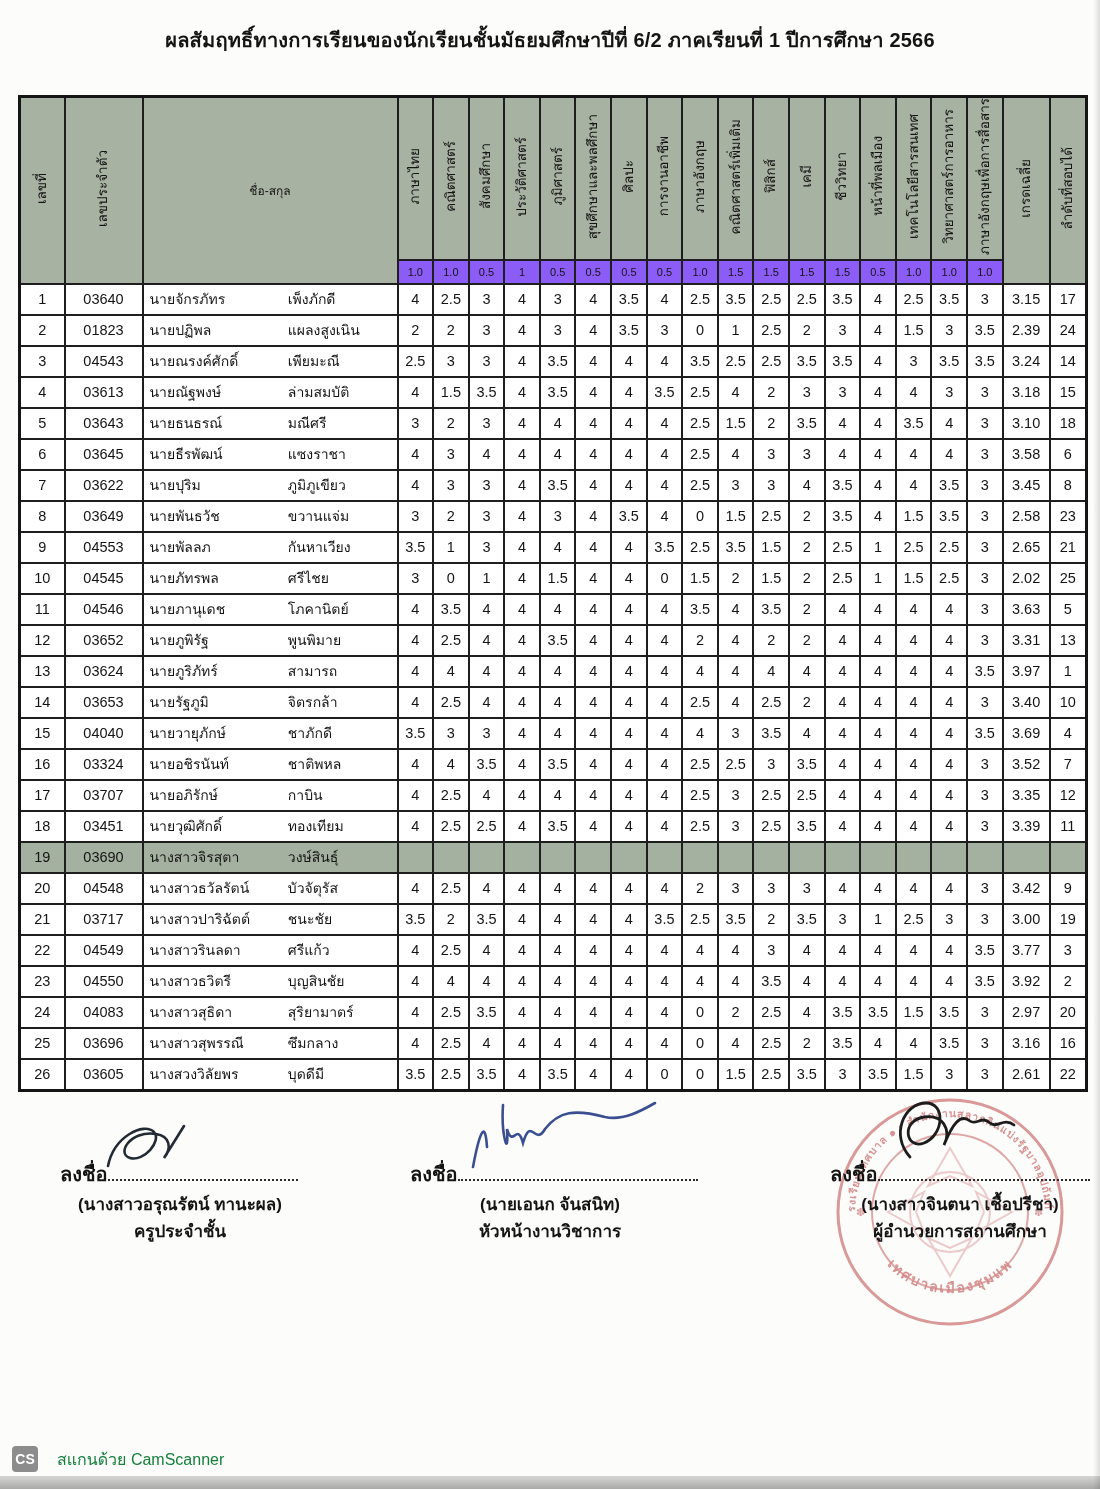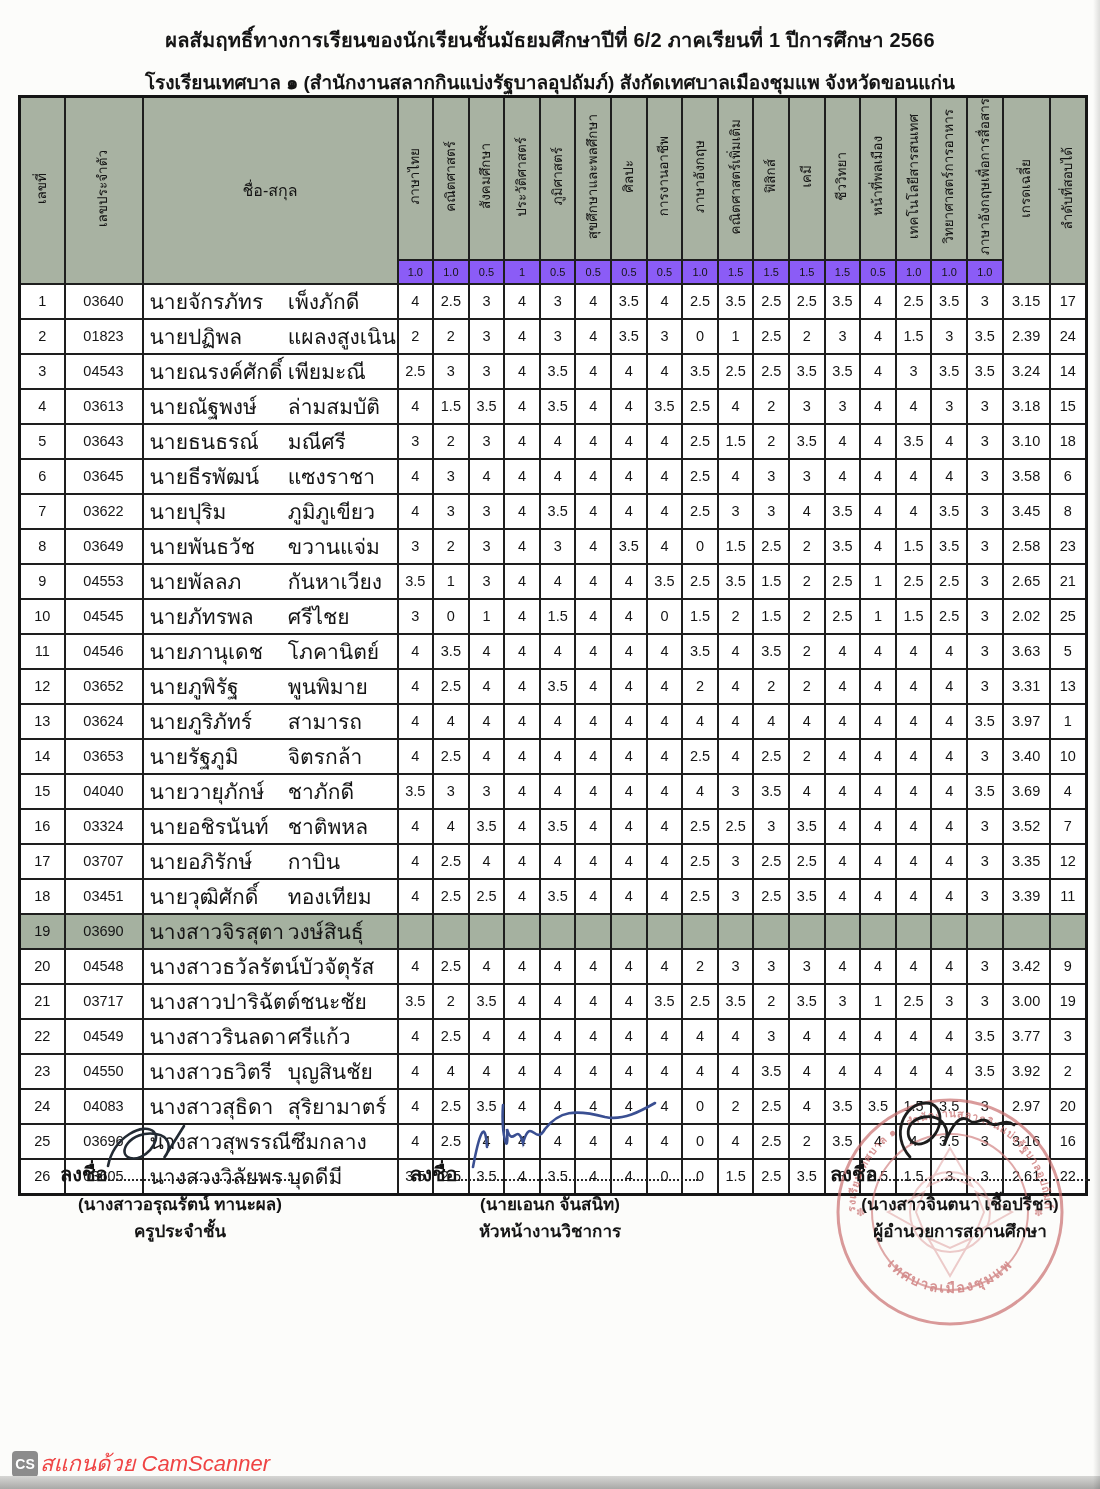--- a/index.html
+++ b/index.html
@@ -14,53 +14,52 @@
                table-layout:fixed;}
   table.grades th,table.grades td{border:2px solid #1e1e1e;padding:0;text-align:center;
                vertical-align:middle;overflow:hidden;}
   table.grades{border:3px solid #151515;}
   thead th{background:#a8b2a2;font-weight:normal;}
   tr.mainhdr th{height:150px;}
   th.hsub{vertical-align:bottom;padding-bottom:6px;}
   th.hspan{vertical-align:bottom;padding-bottom:9px;}
   .vtext{display:inline-block;writing-mode:vertical-rl;transform:rotate(180deg);
          white-space:nowrap;font-size:13.5px;line-height:1.05;}
-  .hname{font-size:16px;}
+  .hname{font-size:12px;}
   tr.credits td{height:22px;font-size:11px;background:#8b5cf6;}
   tbody td{height:29px;font-size:14.5px;background:#ffffff;}
   tbody td.namecell{text-align:left;}
-  .namewrap{display:flex;padding:0 0 0 6px;font-size:21px;}
+  .namewrap{display:flex;padding:0 0 0 6px;font-size:14px;}
   .fn{flex:0 0 56%;white-space:nowrap;} .ln{flex:1;white-space:nowrap;}
   tr.shaded td{background:#a5b1a0;}
   
   .sig{position:absolute;}
   .sigrow{font-size:20px;font-weight:bold;white-space:nowrap;}
   .dots{display:inline-block;border-bottom:2px dotted #2b2b2b;height:13px;}
   .signame,.sigrole{text-align:center;font-size:17px;font-weight:bold;}
   .scrawl{position:absolute;pointer-events:none;}
   
   .stamp{position:absolute;left:822px;top:1086px;opacity:.82;}
   
-  .cs{position:absolute;left:12px;top:1446px;display:flex;align-items:center;gap:2px;}
+  .cs{position:absolute;left:12px;top:1446px;display:flex;align-items:center;gap:19px;}
   .csbadge{width:26px;height:26px;background:#8c8c8c;color:#fff;font-weight:bold;
            font-size:14px;display:flex;align-items:center;justify-content:center;border-radius:4px;}
-  .cstext{color:#ef4444;font-size:22px;font-style:italic;}
+  .cstext{color:#15803d;font-size:16px;}
   .bottomstrip{position:absolute;left:0;bottom:0;width:100%;height:13px;
            background:linear-gradient(to bottom,#d6d6d4,#a9a9a7);}
   .rightshadow{position:absolute;top:0;right:0;width:7px;height:100%;
            background:linear-gradient(to right,rgba(0,0,0,0),rgba(0,0,0,.12));}
 </style>
 </head>
 <body>
 
 <div class="page">
 
   <div class="titles">
     <div class="t1">ผลสัมฤทธิ์ทางการเรียนของนักเรียนชั้นมัธยมศึกษาปีที่ 6/2  ภาคเรียนที่ 1  ปีการศึกษา 2566</div>
-    <div class="t2">โรงเรียนเทศบาล ๑ (สำนักงานสลากกินแบ่งรัฐบาลอุปถัมภ์) สังกัดเทศบาลเมืองชุมแพ จังหวัดขอนแก่น</div>
   </div>
 
   <table class="grades">
       <colgroup>
         <col style="width: 45px;">
         <col style="width: 78px;">
         <col style="width: 255px;">
         <col style="width: 35.6px;">
         <col style="width: 35.6px;">
         <col style="width: 35.6px;">

